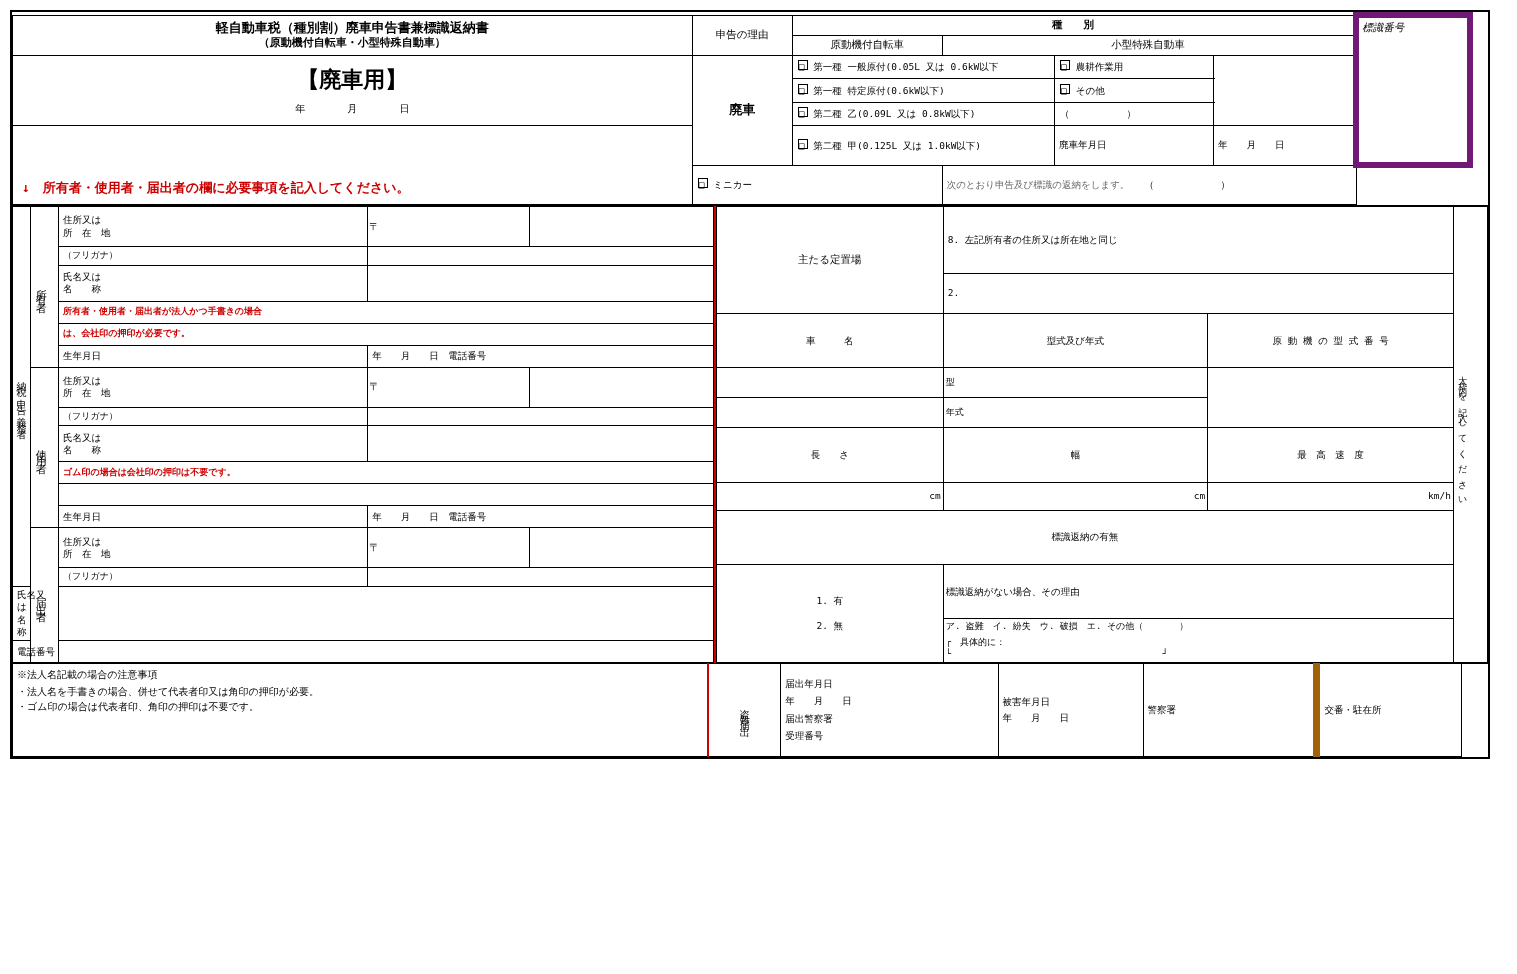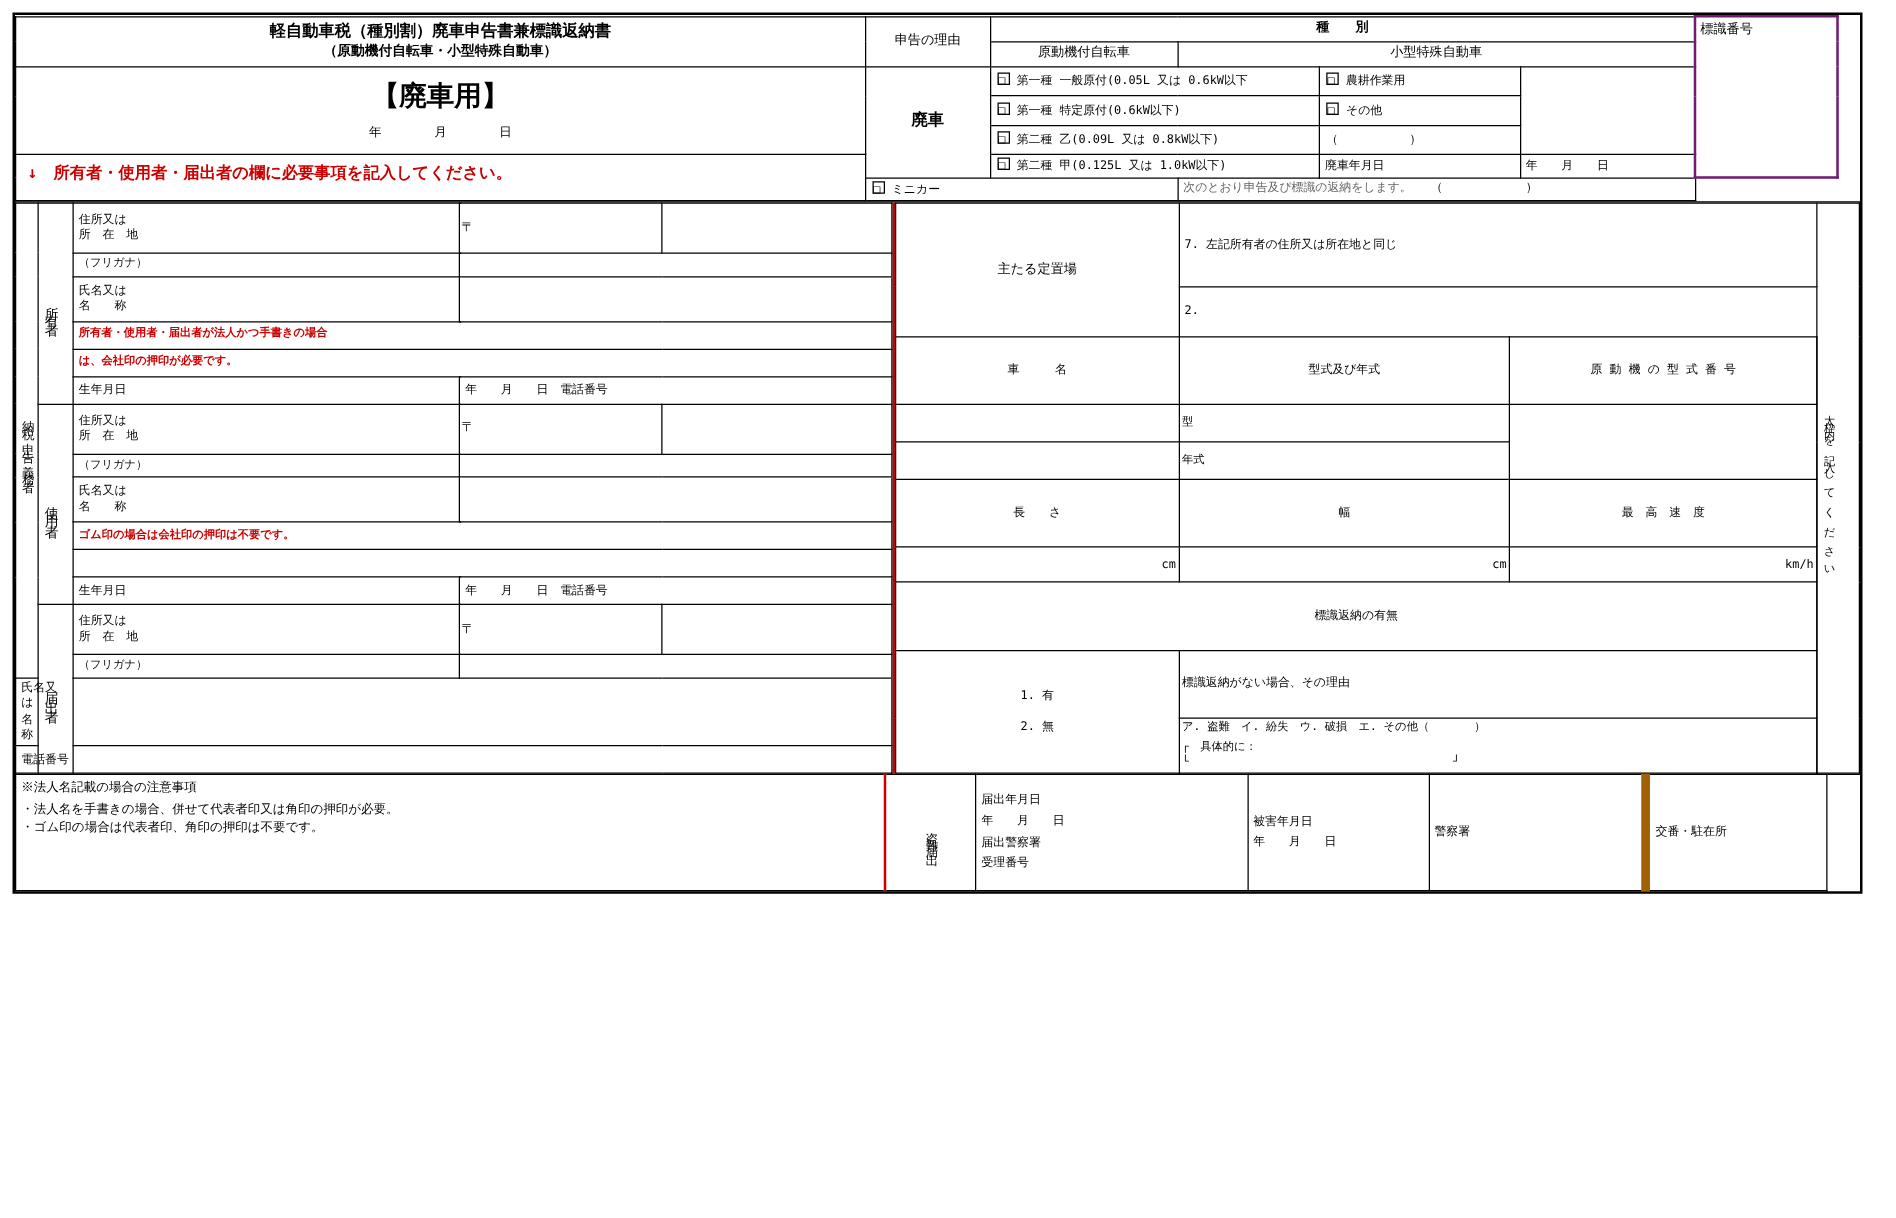--- a/index.html
+++ b/index.html
@@ -57,21 +57,21 @@
       <td colspan="4" rowspan="2" class="title-cell" style="border-right:1px solid #000; width:480px; padding:4px;">
         <div>軽自動車税（種別割）廃車申告書兼標識返納書</div>
         <div style="font-size:11px;">（原動機付自転車・小型特殊自動車）</div>
       </td>
       <td rowspan="2" class="center" style="width:100px; border-right:1px solid #000;">
         <span>申告の理由</span>
       </td>
       <td colspan="5" class="center bold" style="border-bottom:1px solid #000;">
         <span>種　　別</span>
       </td>
-      <td colspan="2" rowspan="6" style="width:80px; border:2px solid #701a75; vertical-align:top; padding:3px;">
+      <td colspan="2" rowspan="6" style="width:80px; border:6px solid #701a75; vertical-align:top; padding:3px;font-style:italic;">
         <div>標識番号</div>
         <div style="margin-top:30px;">&nbsp;</div>
       </td>
       <td rowspan="1" style="width:18px; border:none; background:#fff;"></td>
     </tr>
     <tr>
       <td class="center" style="width:150px;">
         <span>原動機付自転車</span>
       </td>
       <td colspan="4" class="center" style="width:250px;">
@@ -118,21 +118,21 @@
         <span class="checkbox">□</span>
         <span>第二種 乙(0.09L 又は 0.8kW以下)</span>
       </td>
       <td colspan="2" style="font-size:9.5px; padding:2px 5px;">
         （　　　　　　）
       </td>
       <td style="border:none;"></td>
     </tr>
     <tr>
       <td colspan="4" rowspan="2" style="border-right:1px solid #000; vertical-align:top;">
-        <div class="red-text" style="font-size:13px; padding:5px;">↓　所有者・使用者・届出者の欄に必要事項を記入してください。</div>
+        <div class="red-text" style="font-size:13px; padding:5px;margin-top:47px;">↓　所有者・使用者・届出者の欄に必要事項を記入してください。</div>
       </td>
       <td colspan="2" style="font-size:9.5px; padding:2px 5px;">
         <span class="checkbox">□</span>
         <span>第二種 甲(0.125L 又は 1.0kW以下)</span>
       </td>
       <td colspan="2" style="font-size:9.5px;">
         <span>廃車年月日</span>
       </td>
       <td style="font-size:9.5px;">
         年　　月　　日
@@ -287,21 +287,21 @@
 
     <div style="flex:1.1; display:flex; flex-direction:column;">
       <table style="width:100%; height:100%;">
 
         <tbody>
             <tr>
           <td rowspan="2" style="width:80px; text-align:center; border-right:1px solid #000; padding:4px;">
             <span>主たる定置場</span>
           </td>
           <td colspan="3" style="font-size:9.5px; padding:4px; border-bottom:1px solid #000;">
-            <span>7. 左記所有者の住所又は所在地と同じ</span>
+            <span>8. 左記所有者の住所又は所在地と同じ</span>
           </td>
           <td rowspan="10" style="width:18px; border-left:1px solid #000; text-align:center; padding:0;">
             <div class="vertical-text" style="font-size:9px; padding:2px;">太
 枠
 内
 を
 記
 入
 し
 て

